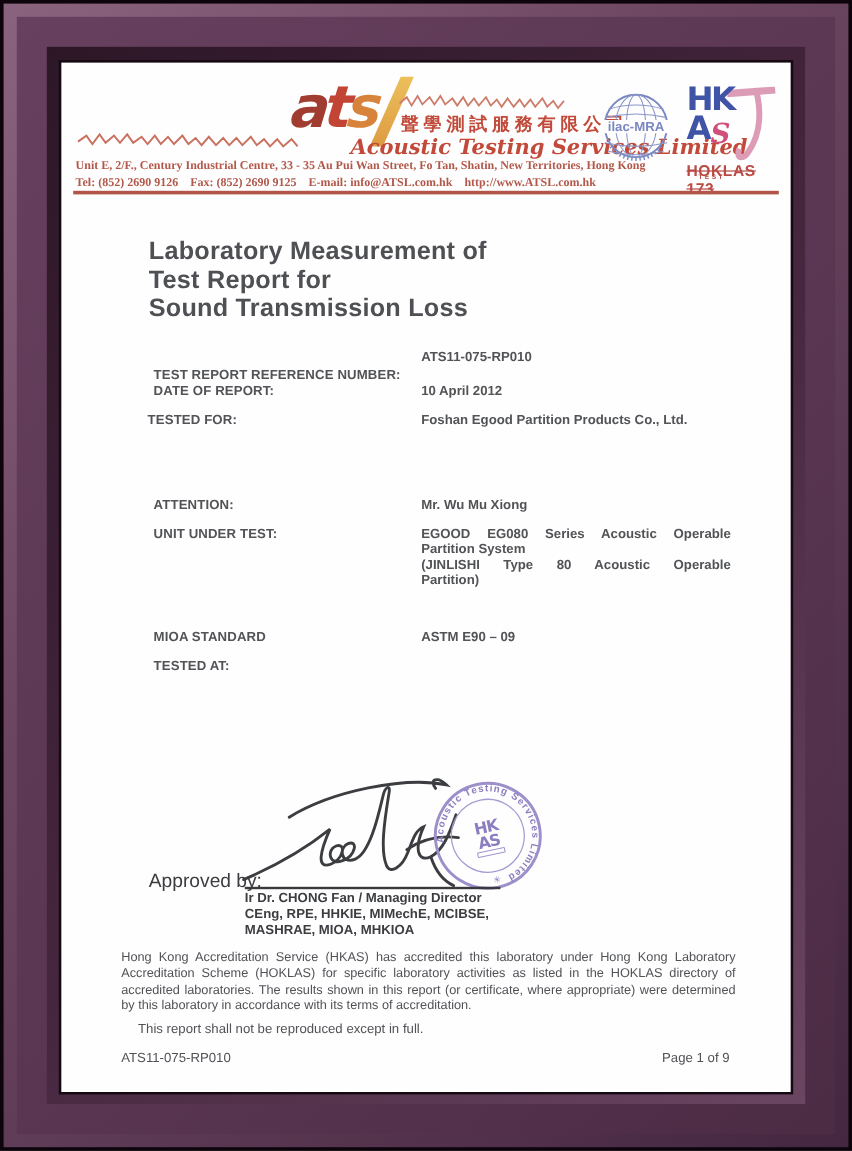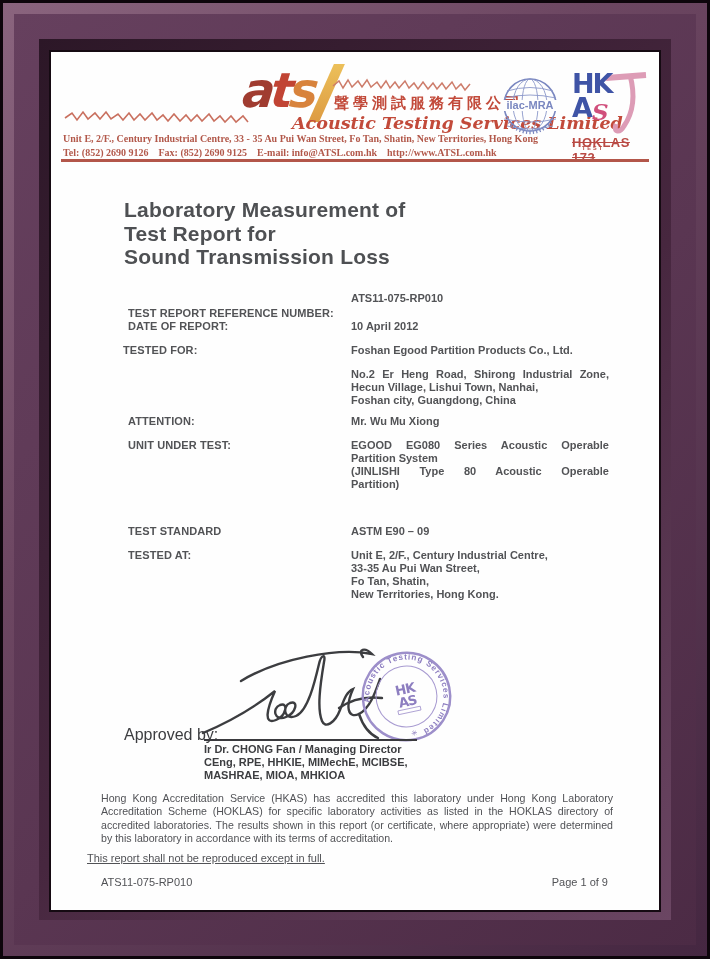--- a/index.html
+++ b/index.html
@@ -108,47 +108,36 @@
 
   <div class="abs lbl" style="left:77px;top:255px;">TEST REPORT REFERENCE NUMBER:</div>
   <div class="abs val" style="left:300px;top:240px;">ATS11-075-RP010</div>
 
   <div class="abs lbl" style="left:77px;top:268px;">DATE OF REPORT:</div>
   <div class="abs val" style="left:300px;top:268px;">10 April 2012</div>
 
   <div class="abs lbl" style="left:72px;top:292px;">TESTED FOR:</div>
   <div class="abs val" style="left:300px;top:292px;">Foshan Egood Partition Products Co., Ltd.</div>
 
-  <div class="abs" style="left:300px;top:316px;">
-    <div class="val stretch">No.2 Er Heng Road, Shirong Industrial Zone,</div>
-    <div class="val">Hecun Village, Lishui Town, Nanhai,</div>
-    <div class="val">Foshan city, Guangdong, China</div>
-  </div>
 
   <div class="abs lbl" style="left:77px;top:363px;">ATTENTION:</div>
   <div class="abs val" style="left:300px;top:363px;">Mr. Wu Mu Xiong</div>
 
   <div class="abs lbl" style="left:77px;top:387px;text-align:right;">UNIT UNDER TEST:</div>
   <div class="abs" style="left:300px;top:387px;">
     <div class="val stretch">EGOOD EG080 Series Acoustic Operable</div>
     <div class="val">Partition System</div>
     <div class="val stretch">(JINLISHI Type 80 Acoustic Operable</div>
     <div class="val">Partition)</div>
   </div>
 
-  <div class="abs lbl" style="left:77px;top:473px;">TEST STANDARD</div>
+  <div class="abs lbl" style="left:77px;top:473px;">MIOA STANDARD</div>
   <div class="abs val" style="left:300px;top:473px;">ASTM E90 – 09</div>
 
   <div class="abs lbl" style="left:77px;top:497px;">TESTED AT:</div>
-  <div class="abs" style="left:300px;top:497px;">
-    <div class="val">Unit E, 2/F., Century Industrial Centre,</div>
-    <div class="val">33-35 Au Pui Wan Street,</div>
-    <div class="val">Fo Tan, Shatin,</div>
-    <div class="val">New Territories, Hong Kong.</div>
-  </div>
 
   <svg class="abs" style="left:138px;top:585px;" width="235" height="108" viewBox="0 0 235 108">
     <g fill="none" stroke="#3c3d40" stroke-width="2.4" stroke-linecap="round">
       <path d="M52 44 C88 22 148 10 183 17 C176 10 168 12 174 20"></path>
       <path d="M14 96 C40 85 66 70 86 54 C78 72 74 88 87 83 C97 79 100 65 91 68 C83 71 85 85 97 80 C107 76 110 63 101 66 C93 69 95 84 107 79 C119 74 126 44 130 27 C132 18 137 16 135 25 C131 49 128 72 133 84 C136 92 146 86 151 73 C155 63 157 55 164 52 C156 70 159 82 170 77 C181 71 186 56 191 42"></path>
       <path d="M150 71 C163 62 177 59 193 61"></path>
       <path d="M170 77 C174 89 180 97 189 101"></path>
     </g>
   </svg>
 
@@ -165,17 +154,17 @@
     <rect x="38" y="63" width="24" height="4" fill="none" stroke="#9d8fca" stroke-width="0.8"></rect>
   </svg>
 
   <div class="abs sig-label" style="left:73px;top:674px;">Approved by:</div>
   <div class="abs sig-line" style="left:153px;top:687px;width:213px;"></div>
   <div class="abs sig-name" style="left:153px;top:691px;">Ir Dr. CHONG Fan / Managing Director</div>
   <div class="abs sig-name" style="left:153px;top:704px;">CEng, RPE, HHKIE, MIMechE, MCIBSE,</div>
   <div class="abs sig-name" style="left:153px;top:717px;">MASHRAE, MIOA, MHKIOA</div>
 
   <div class="abs para" style="left:50px;top:740px;width:512px;">Hong Kong Accreditation Service (HKAS) has accredited this laboratory under Hong Kong Laboratory Accreditation Scheme (HOKLAS) for specific laboratory activities as listed in the HOKLAS directory of accredited laboratories. The results shown in this report (or certificate, where appropriate) were determined by this laboratory in accordance with its terms of accreditation.</div>
-  <div class="abs small" style="left:36px;top:800px;text-decoration:underline;">This report shall not be reproduced except in full.</div>
+  <div class="abs small" style="left:64px;top:800px;">This report shall not be reproduced except in full.</div>
   <div class="abs small" style="left:50px;top:824px;">ATS11-075-RP010</div>
   <div class="abs small" style="left:457px;top:824px;width:100px;text-align:right;">Page 1 of 9</div>
 
 </div>
 
 </body></html>

